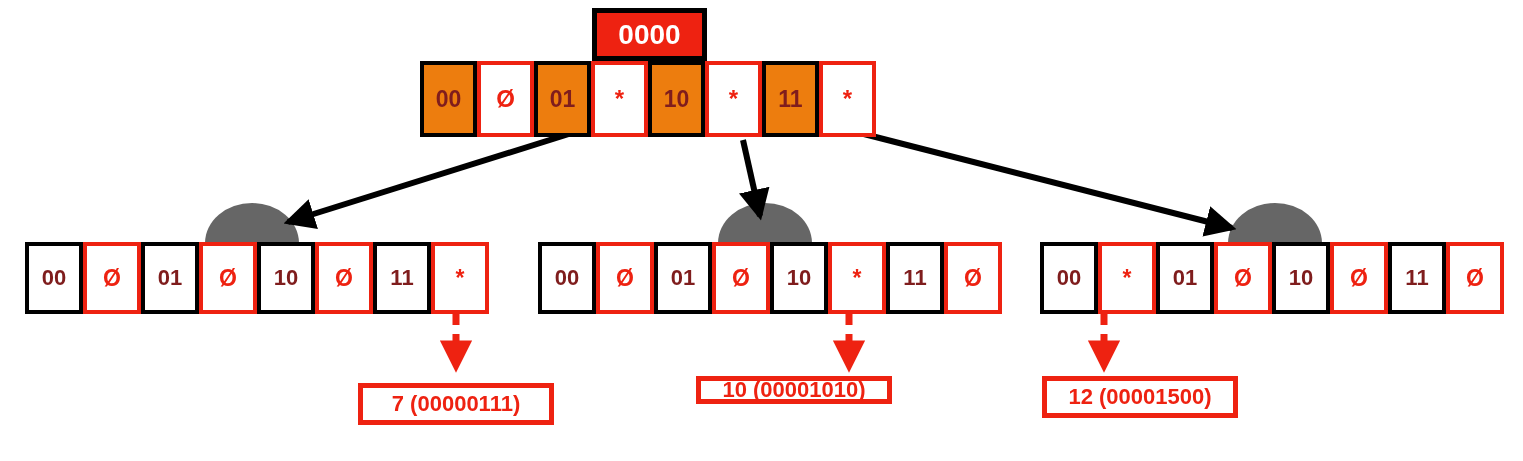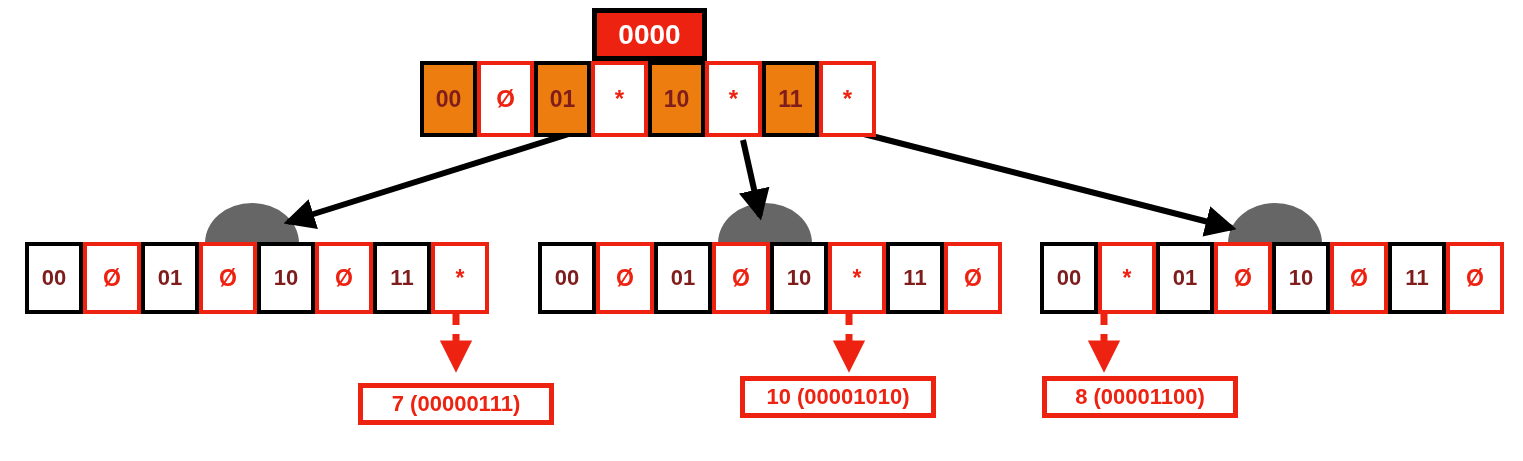--- a/index.html
+++ b/index.html
@@ -174,17 +174,17 @@
     <div class="cell key">01</div>
     <div class="cell val">Ø</div>
     <div class="cell key">10</div>
     <div class="cell val">Ø</div>
     <div class="cell key">11</div>
     <div class="cell val">Ø</div>
   </div>
 
   <div class="value-box" style="left:358px; top:376px; width:196px; height:42px;margin-top:7px;">7 (00000111)</div>
 
-  <div class="value-box" style="left:740px; top:376px; width:196px; height:42px;">10 (00001010)</div>
+  <div class="value-box" style="left:696px; top:376px; width:196px; height:28px;">10 (00001010)</div>
 
-  <div class="value-box" style="left:1042px; top:376px; width:196px; height:42px;">8 (00001100)</div>
+  <div class="value-box" style="left:1042px; top:376px; width:196px; height:42px;">12 (00001500)</div>
 
 </div>
 
 </body></html>

